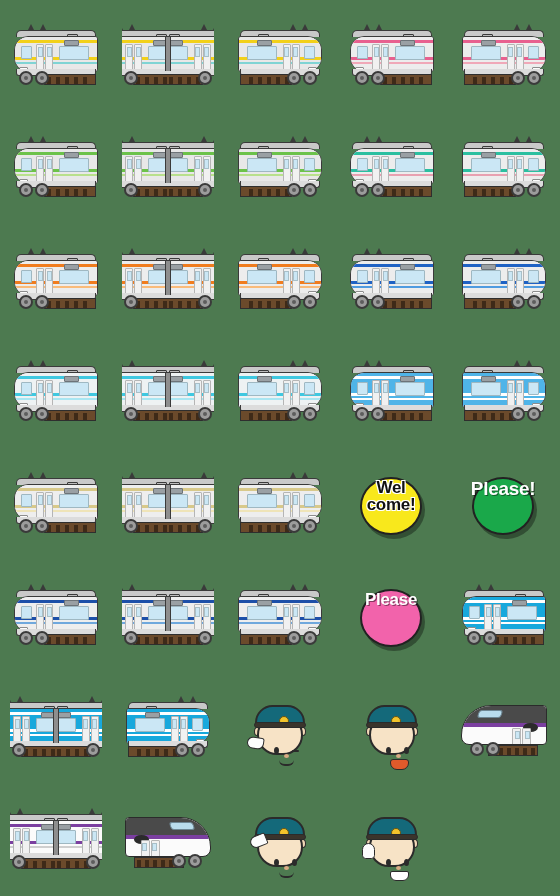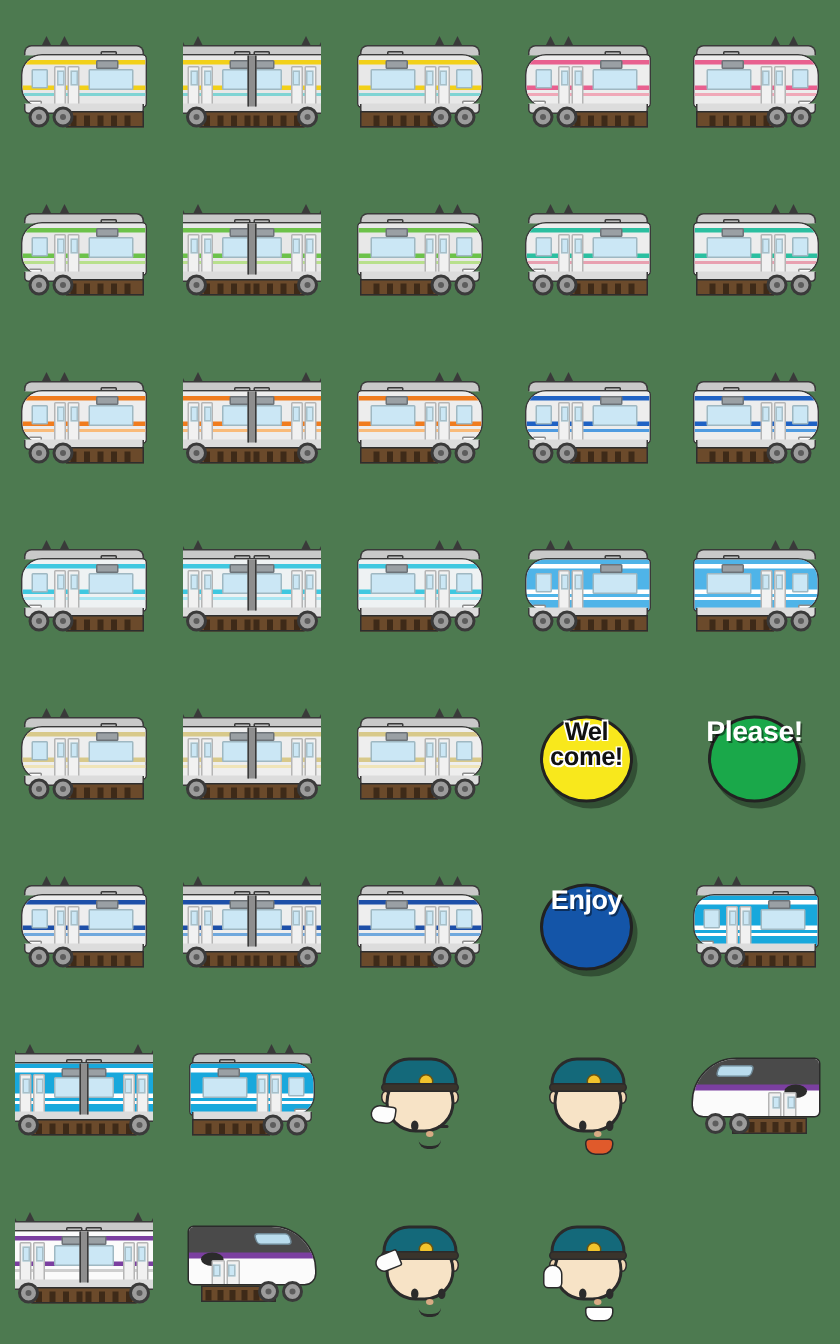--- a/index.html
+++ b/index.html
@@ -1434,22 +1434,22 @@
           </div>
           <div class="bogie" style="left: 9px;">
             <div class="wheel w1"></div>
             <div class="wheel w2"></div>
           </div>
         </div>
       </div>
     </div>
     <div class="cell">
       <div class="art">
-        <div class="badge" style="background: rgb(20, 85, 168);">
-          <span class="bt-light" style="font-size: 18px; color: rgb(255, 255, 255);">Enjoy</span>
+        <div class="badge" style="background: rgb(242, 99, 171);">
+          <span class="bt-light" style="font-size: 17px; color: rgb(255, 255, 255);">Please</span>
         </div>
       </div>
     </div>
     <div class="cell">
       <div class="art">
         <div class="train">
           <div class="panto pantoA"></div>
           <div class="panto pantoB"></div>
           <div class="roof">
             <div class="roofbox" style="left: 50px;"></div>

